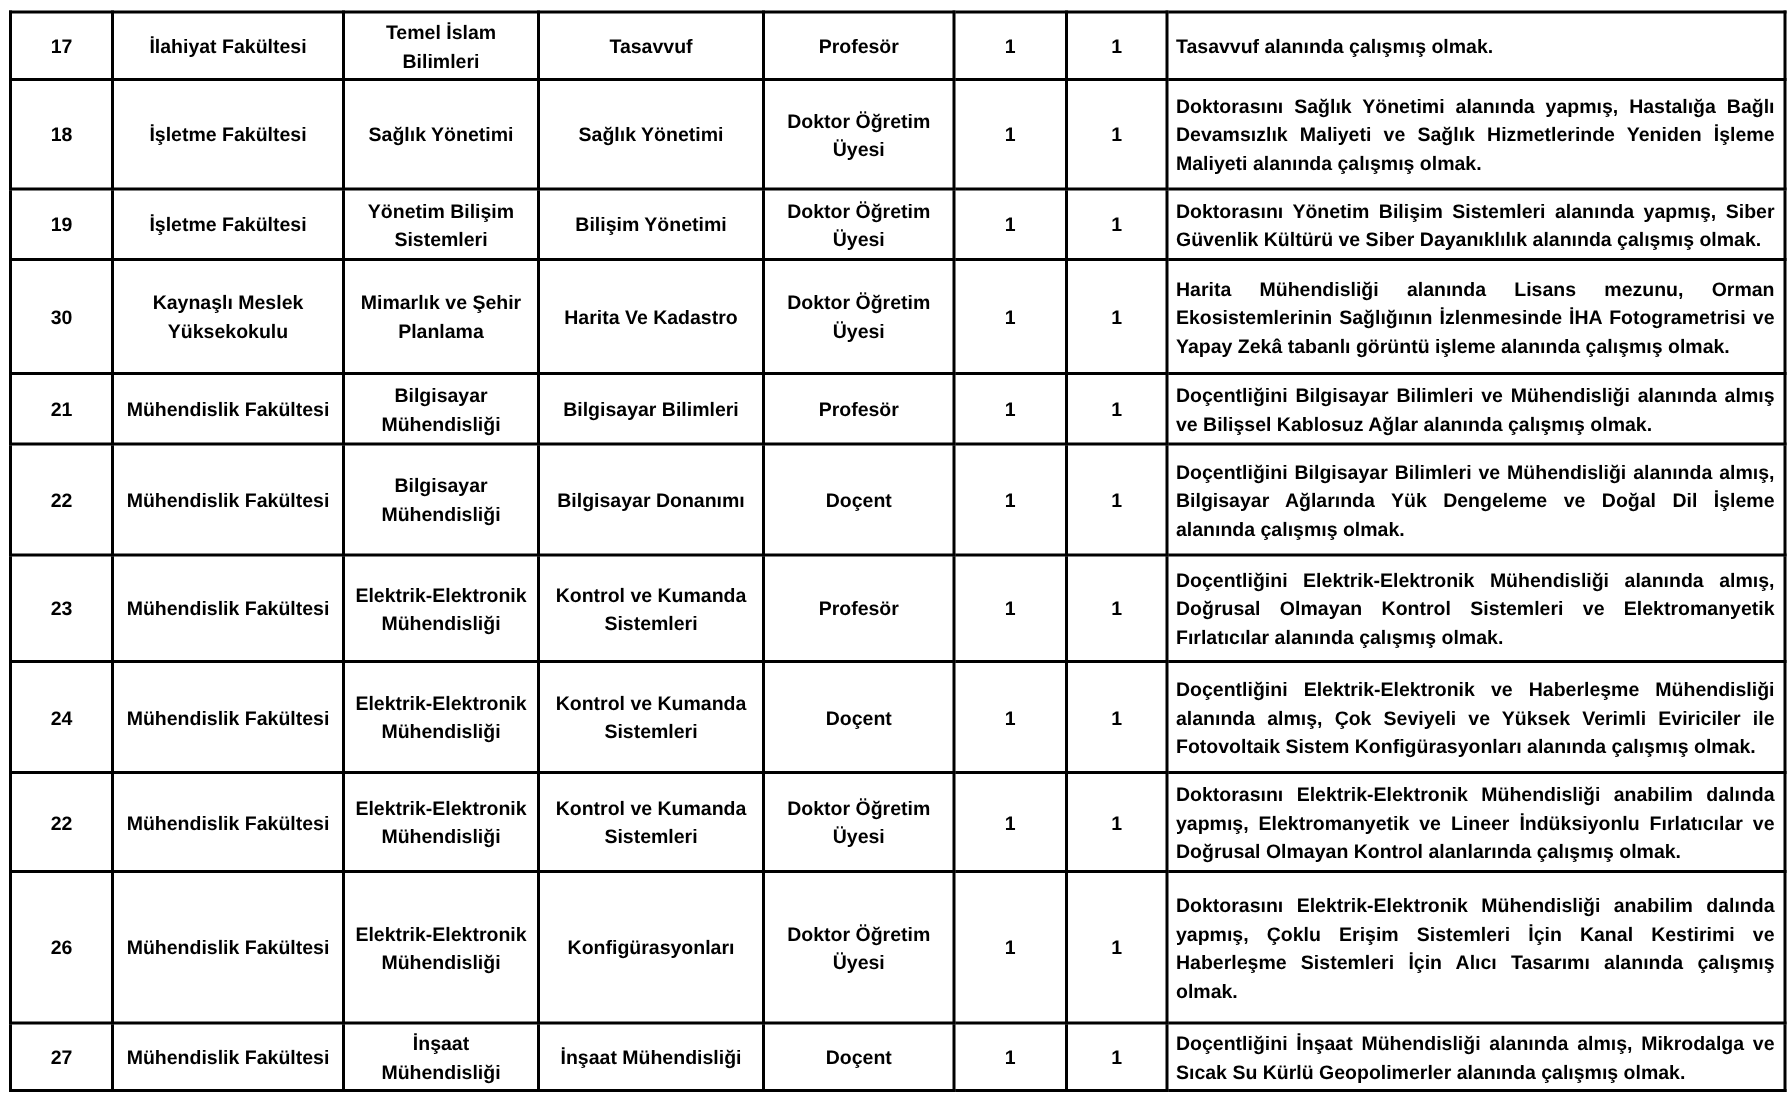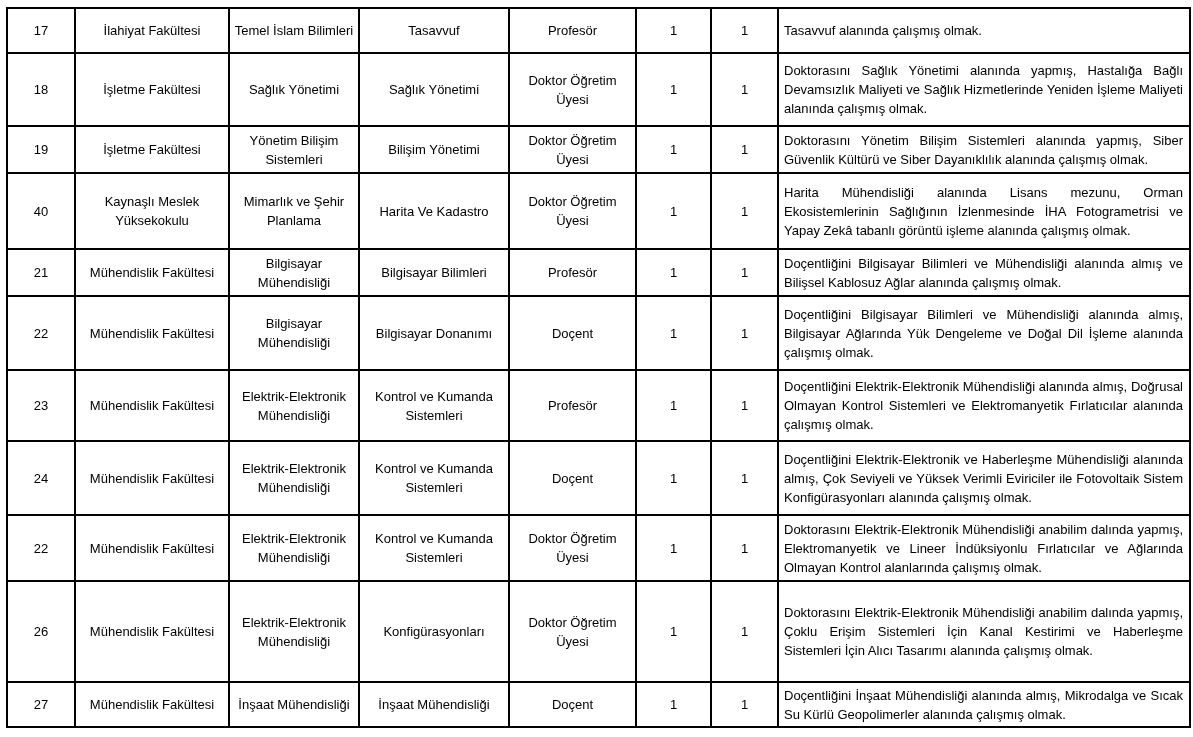--- a/index.html
+++ b/index.html
@@ -11,20 +11,21 @@
     width: 1193px;
     height: 737px;
     font-family: "Liberation Sans", sans-serif;
     color: #000000;
     overflow: hidden;
   }
   .page {
     position: relative;
     width: 970px;
     height: 737px;
+    font-weight: bold;
   }
   table.positions {
     position: absolute;
     left: 6px;
     top: 7px;
     width: 1183px;
     border-collapse: collapse;
     table-layout: fixed;
   }
   table.positions td {
@@ -103,21 +104,21 @@
           <td class="col-no">19</td>
           <td class="col-faculty">İşletme Fakültesi</td>
           <td class="col-department">Yönetim Bilişim Sistemleri</td>
           <td class="col-program">Bilişim Yönetimi</td>
           <td class="col-title">Doktor Öğretim Üyesi</td>
           <td class="col-count1">1</td>
           <td class="col-count2">1</td>
           <td class="col-description">Doktorasını Yönetim Bilişim Sistemleri alanında yapmış, Siber Güvenlik Kültürü ve Siber Dayanıklılık alanında çalışmış olmak.</td>
         </tr>
         <tr>
-          <td class="col-no">40</td>
+          <td class="col-no">30</td>
           <td class="col-faculty">Kaynaşlı Meslek Yüksekokulu</td>
           <td class="col-department">Mimarlık ve Şehir Planlama</td>
           <td class="col-program">Harita Ve Kadastro</td>
           <td class="col-title">Doktor Öğretim Üyesi</td>
           <td class="col-count1">1</td>
           <td class="col-count2">1</td>
           <td class="col-description">Harita Mühendisliği alanında Lisans mezunu, Orman Ekosistemlerinin Sağlığının İzlenmesinde İHA Fotogrametrisi ve Yapay Zekâ tabanlı görüntü işleme alanında çalışmış olmak.</td>
         </tr>
         <tr>
           <td class="col-no">21</td>
@@ -160,21 +161,21 @@
           <td class="col-description">Doçentliğini Elektrik-Elektronik ve Haberleşme Mühendisliği alanında almış, Çok Seviyeli ve Yüksek Verimli Eviriciler ile Fotovoltaik Sistem Konfigürasyonları alanında çalışmış olmak.</td>
         </tr>
         <tr>
           <td class="col-no">22</td>
           <td class="col-faculty">Mühendislik Fakültesi</td>
           <td class="col-department">Elektrik-Elektronik Mühendisliği</td>
           <td class="col-program">Kontrol ve Kumanda Sistemleri</td>
           <td class="col-title">Doktor Öğretim Üyesi</td>
           <td class="col-count1">1</td>
           <td class="col-count2">1</td>
-          <td class="col-description">Doktorasını Elektrik-Elektronik Mühendisliği anabilim dalında yapmış, Elektromanyetik ve Lineer İndüksiyonlu Fırlatıcılar ve Ağlarında Olmayan Kontrol alanlarında çalışmış olmak.</td>
+          <td class="col-description">Doktorasını Elektrik-Elektronik Mühendisliği anabilim dalında yapmış, Elektromanyetik ve Lineer İndüksiyonlu Fırlatıcılar ve Doğrusal Olmayan Kontrol alanlarında çalışmış olmak.</td>
         </tr>
         <tr>
           <td class="col-no">26</td>
           <td class="col-faculty">Mühendislik Fakültesi</td>
           <td class="col-department">Elektrik-Elektronik Mühendisliği</td>
           <td class="col-program">Konfigürasyonları</td>
           <td class="col-title">Doktor Öğretim Üyesi</td>
           <td class="col-count1">1</td>
           <td class="col-count2">1</td>
           <td class="col-description">Doktorasını Elektrik-Elektronik Mühendisliği anabilim dalında yapmış, Çoklu Erişim Sistemleri İçin Kanal Kestirimi ve Haberleşme Sistemleri İçin Alıcı Tasarımı alanında çalışmış olmak.</td>

